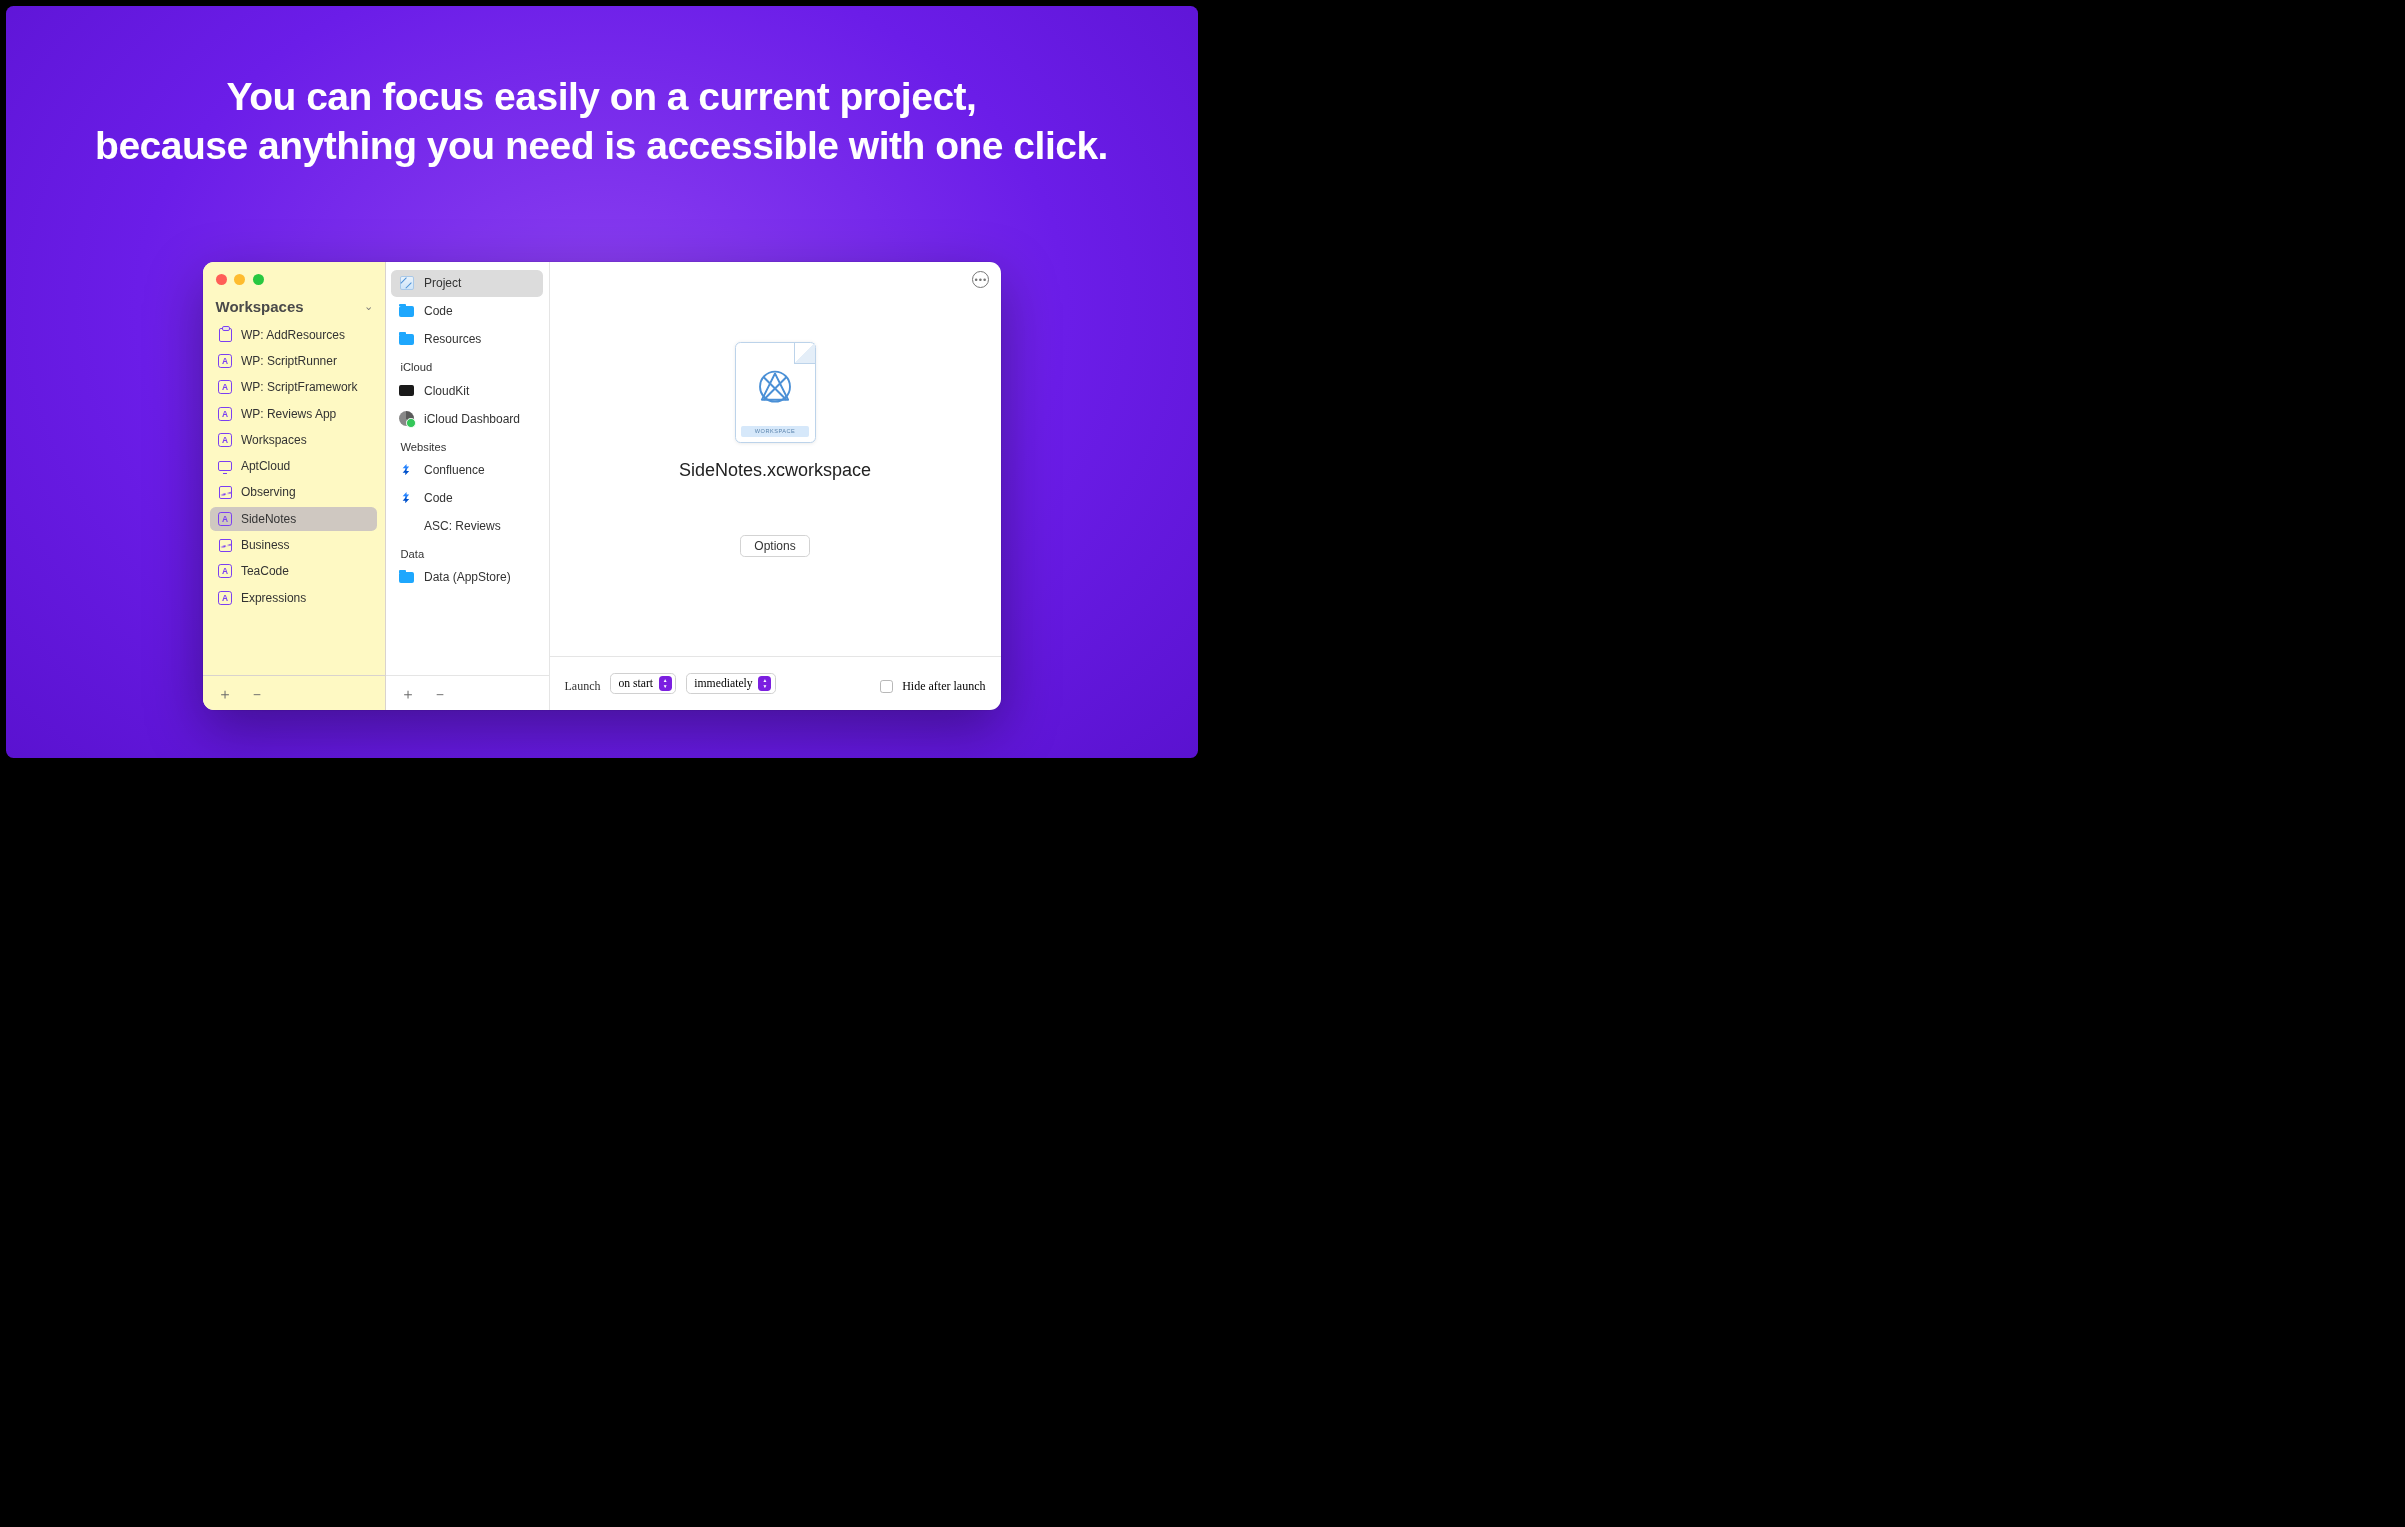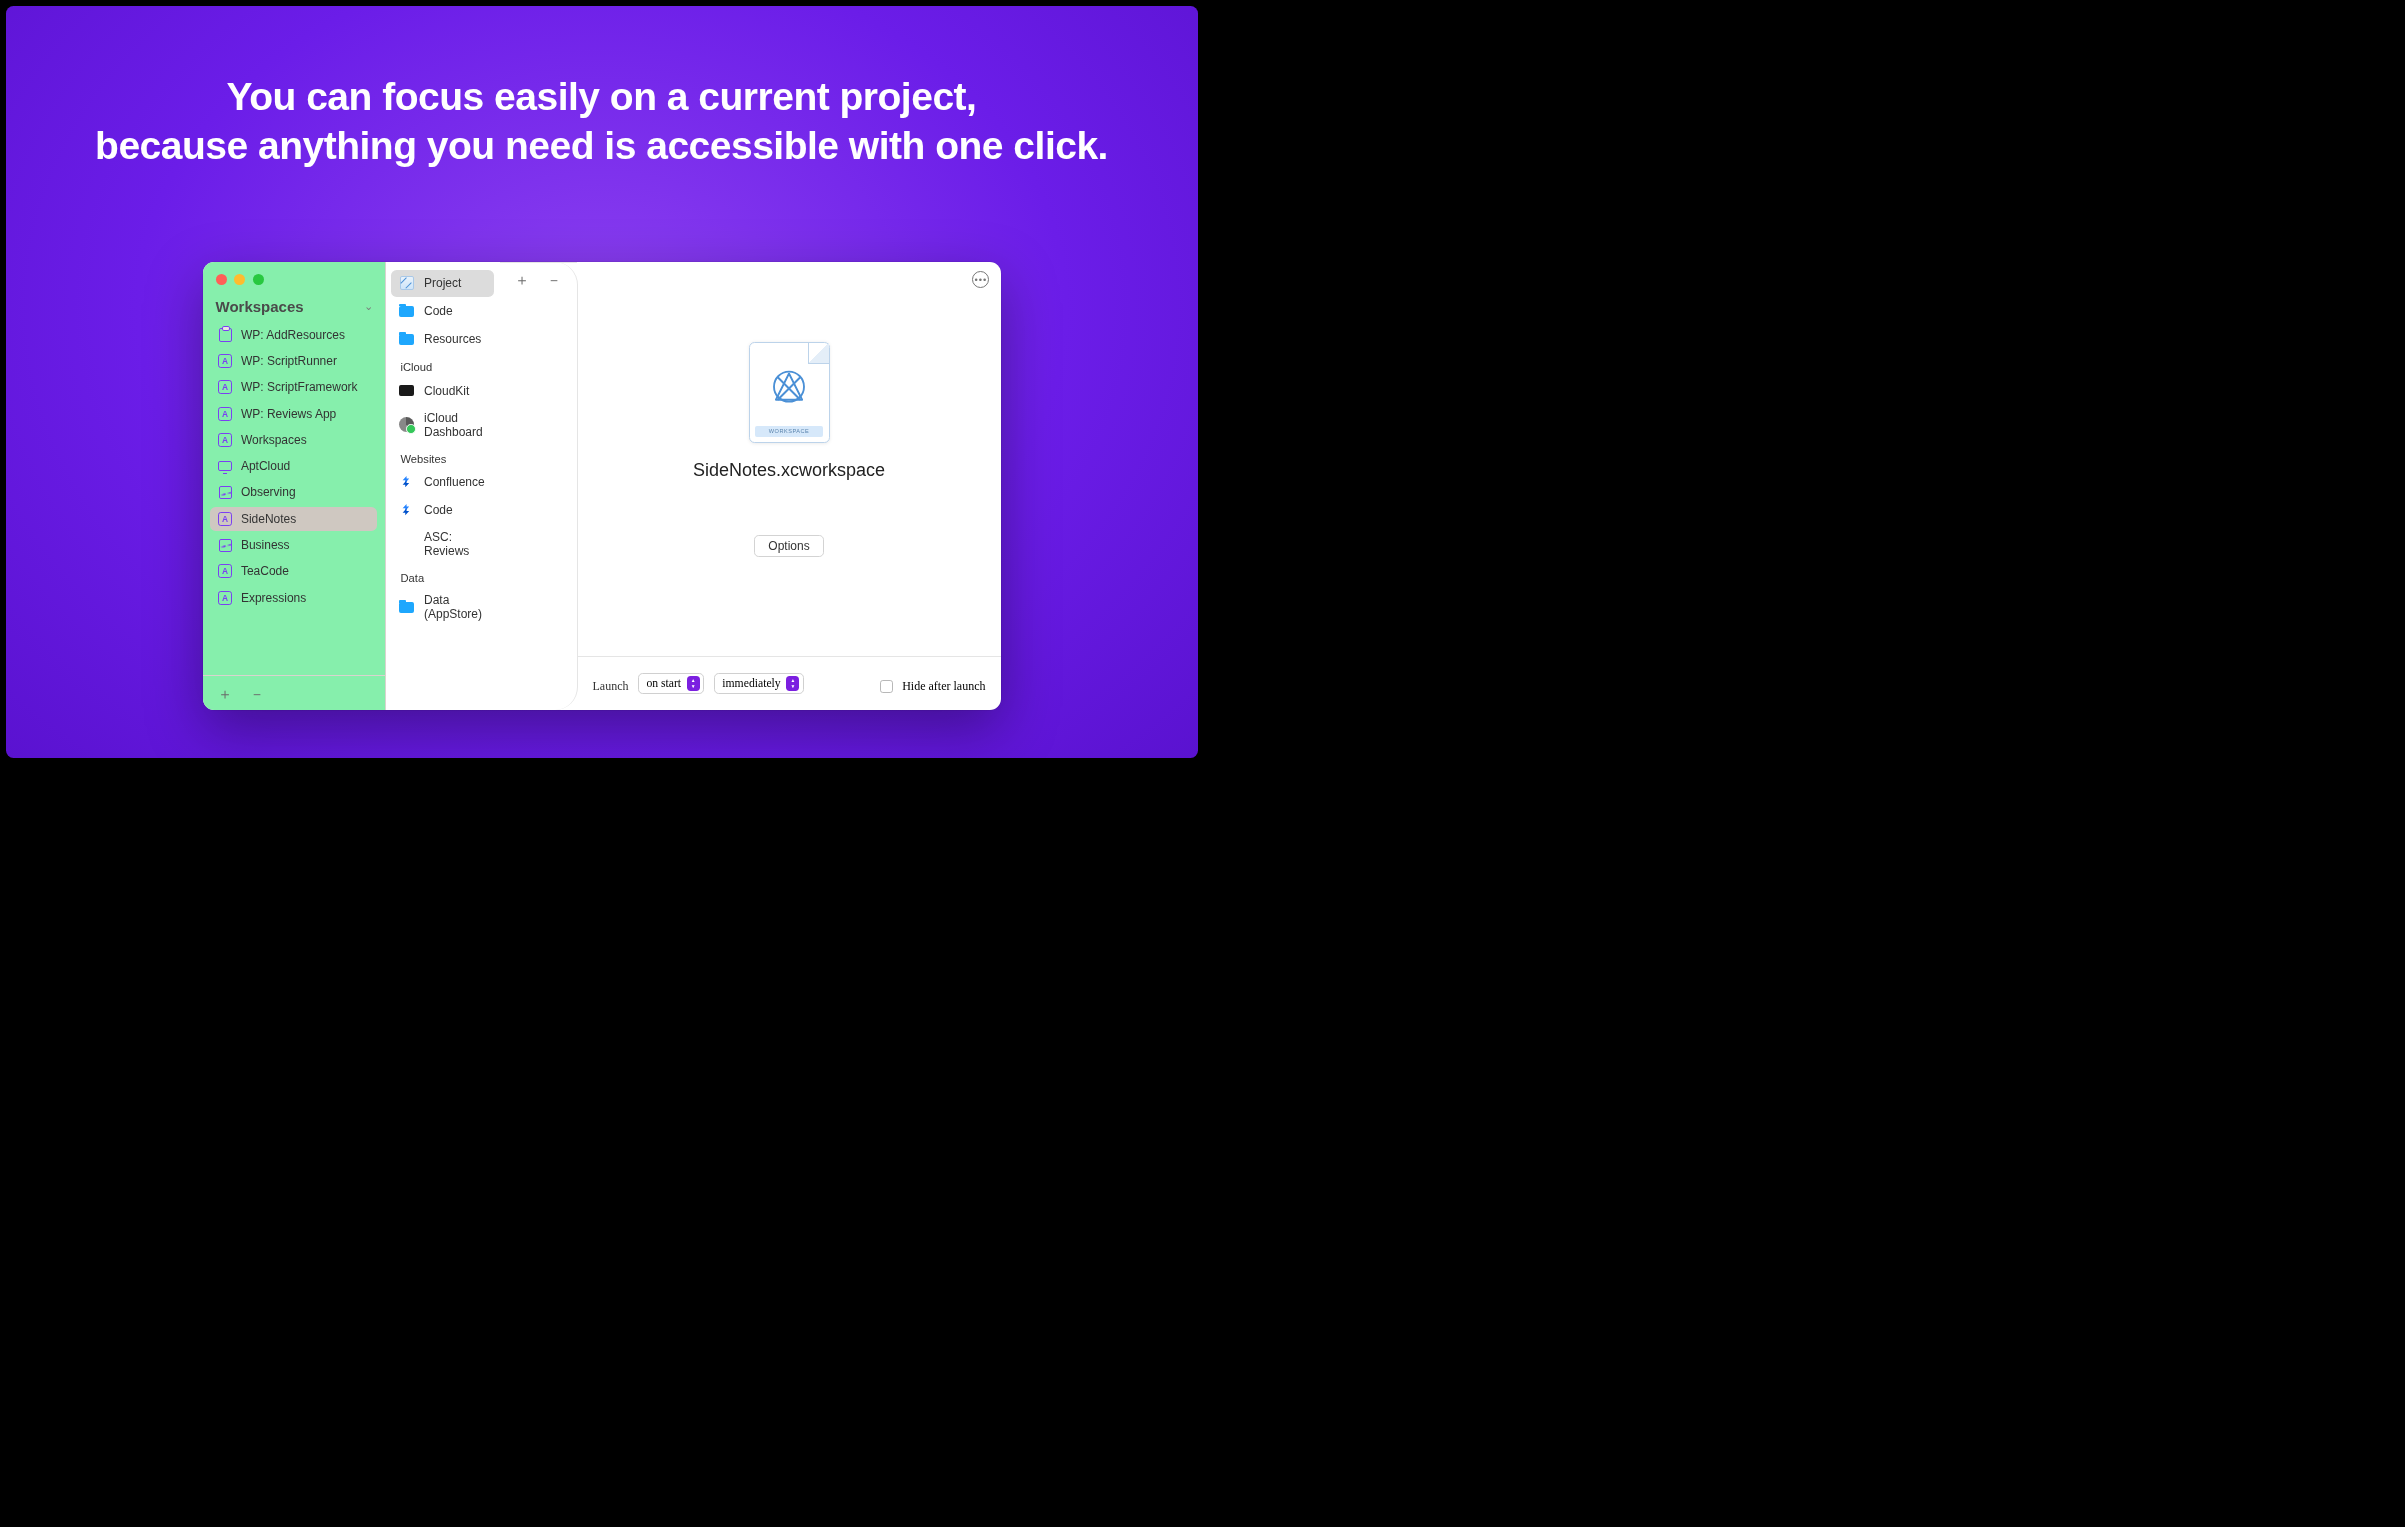--- a/index.html
+++ b/index.html
@@ -39,21 +39,21 @@
       height: 448px;
       background: #fff;
       border-radius: 11.2px;
       box-shadow: 0 19px 56px rgba(0,0,0,0.35), 0 0 0 0.5px rgba(0,0,0,0.1);
       display: flex;
       overflow: hidden;
     }
     
     .sidebar {
       width: 183px;
-      background: #86efac;
+      background: #fef9c3;
       border-right: 0.9px solid #d9d3ce;
       display: flex;
       flex-direction: column;
       position: relative;
     }
     .traffic-lights {
       display: flex;
       gap: 7.5px;
       padding: 12px 13px 0 13px;
     }
@@ -162,25 +162,25 @@
     .sidebar-footer {
       display: flex;
       gap: 17px;
       padding: 9.4px 15px;
       border-top: 0.9px solid #d9d3ce;
     }
     .footer-btn { color: #6a6a6a; font-size: 15px; cursor: pointer; line-height: 1; }
 
     
     .middle {
-      width: 192px;
+      width: 164px;
       border-right: 0.9px solid #e5e5e5;
       display: flex;
+      flex-direction: column;
       background: #fff;
-      border-radius: 23px;
     }
     .middle-list {
       flex: 1;
       padding: 7.5px 5.6px;
       overflow: hidden;
     }
     .middle-item {
       display: flex;
       align-items: center;
       gap: 9.4px;

